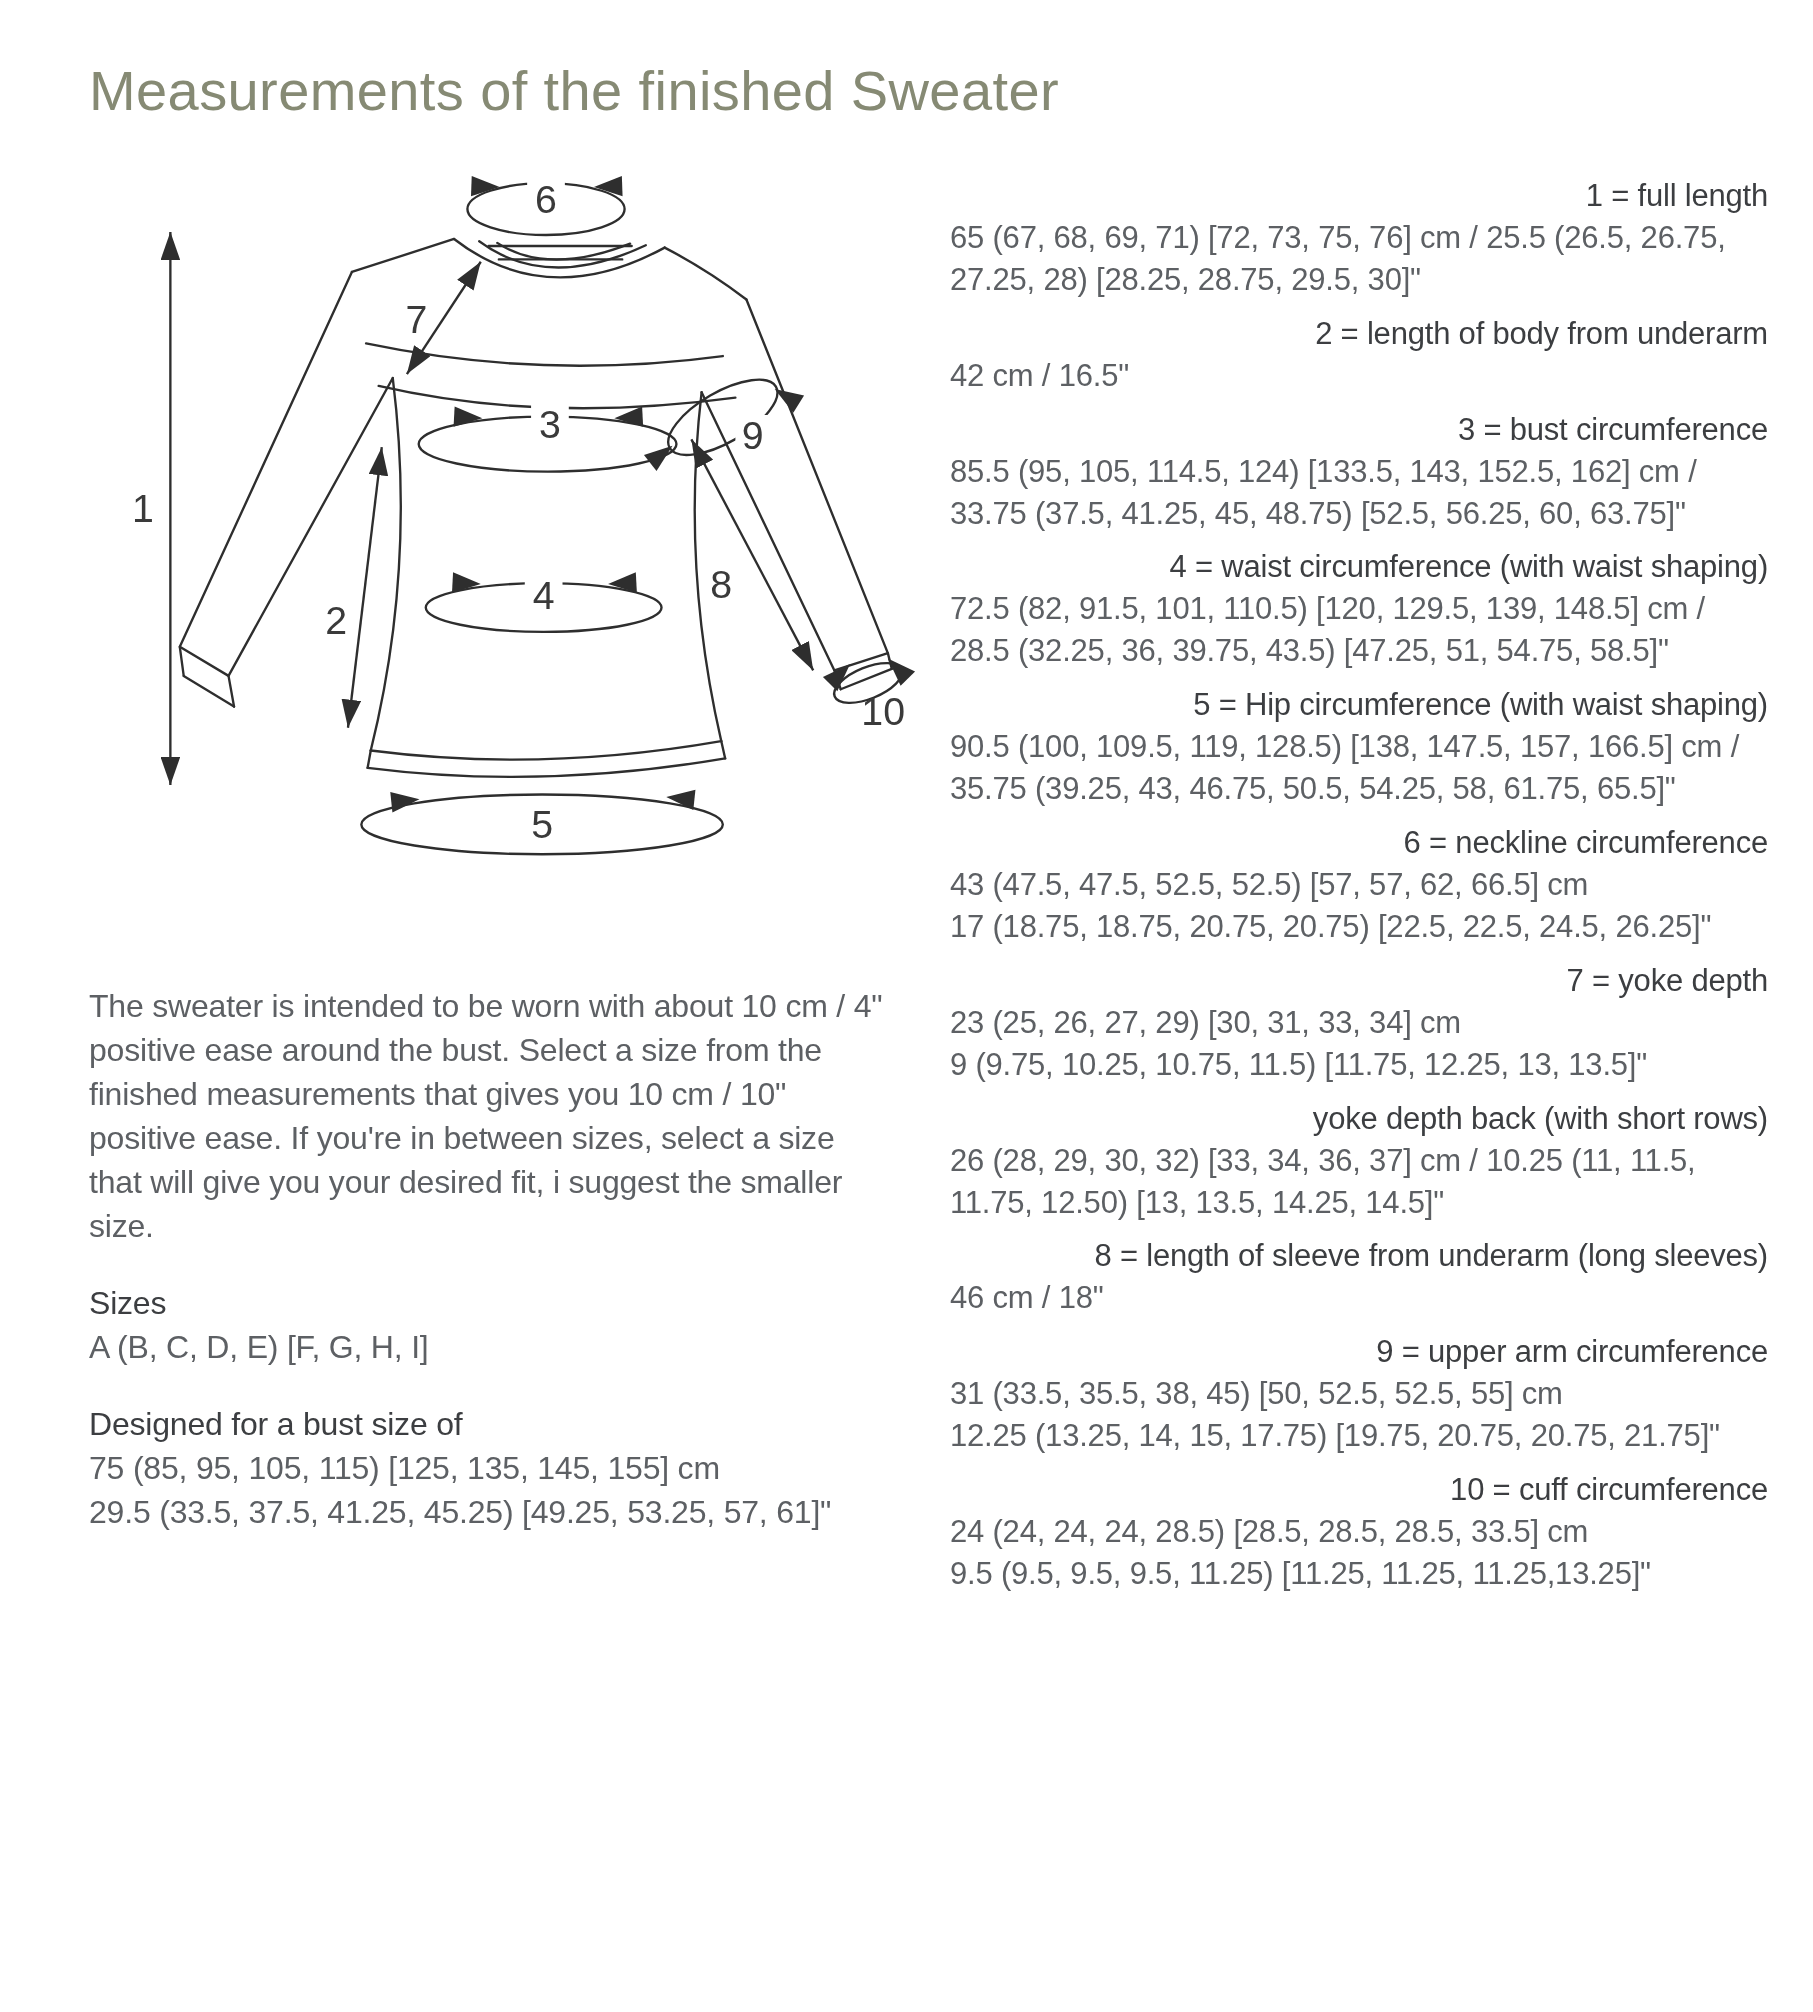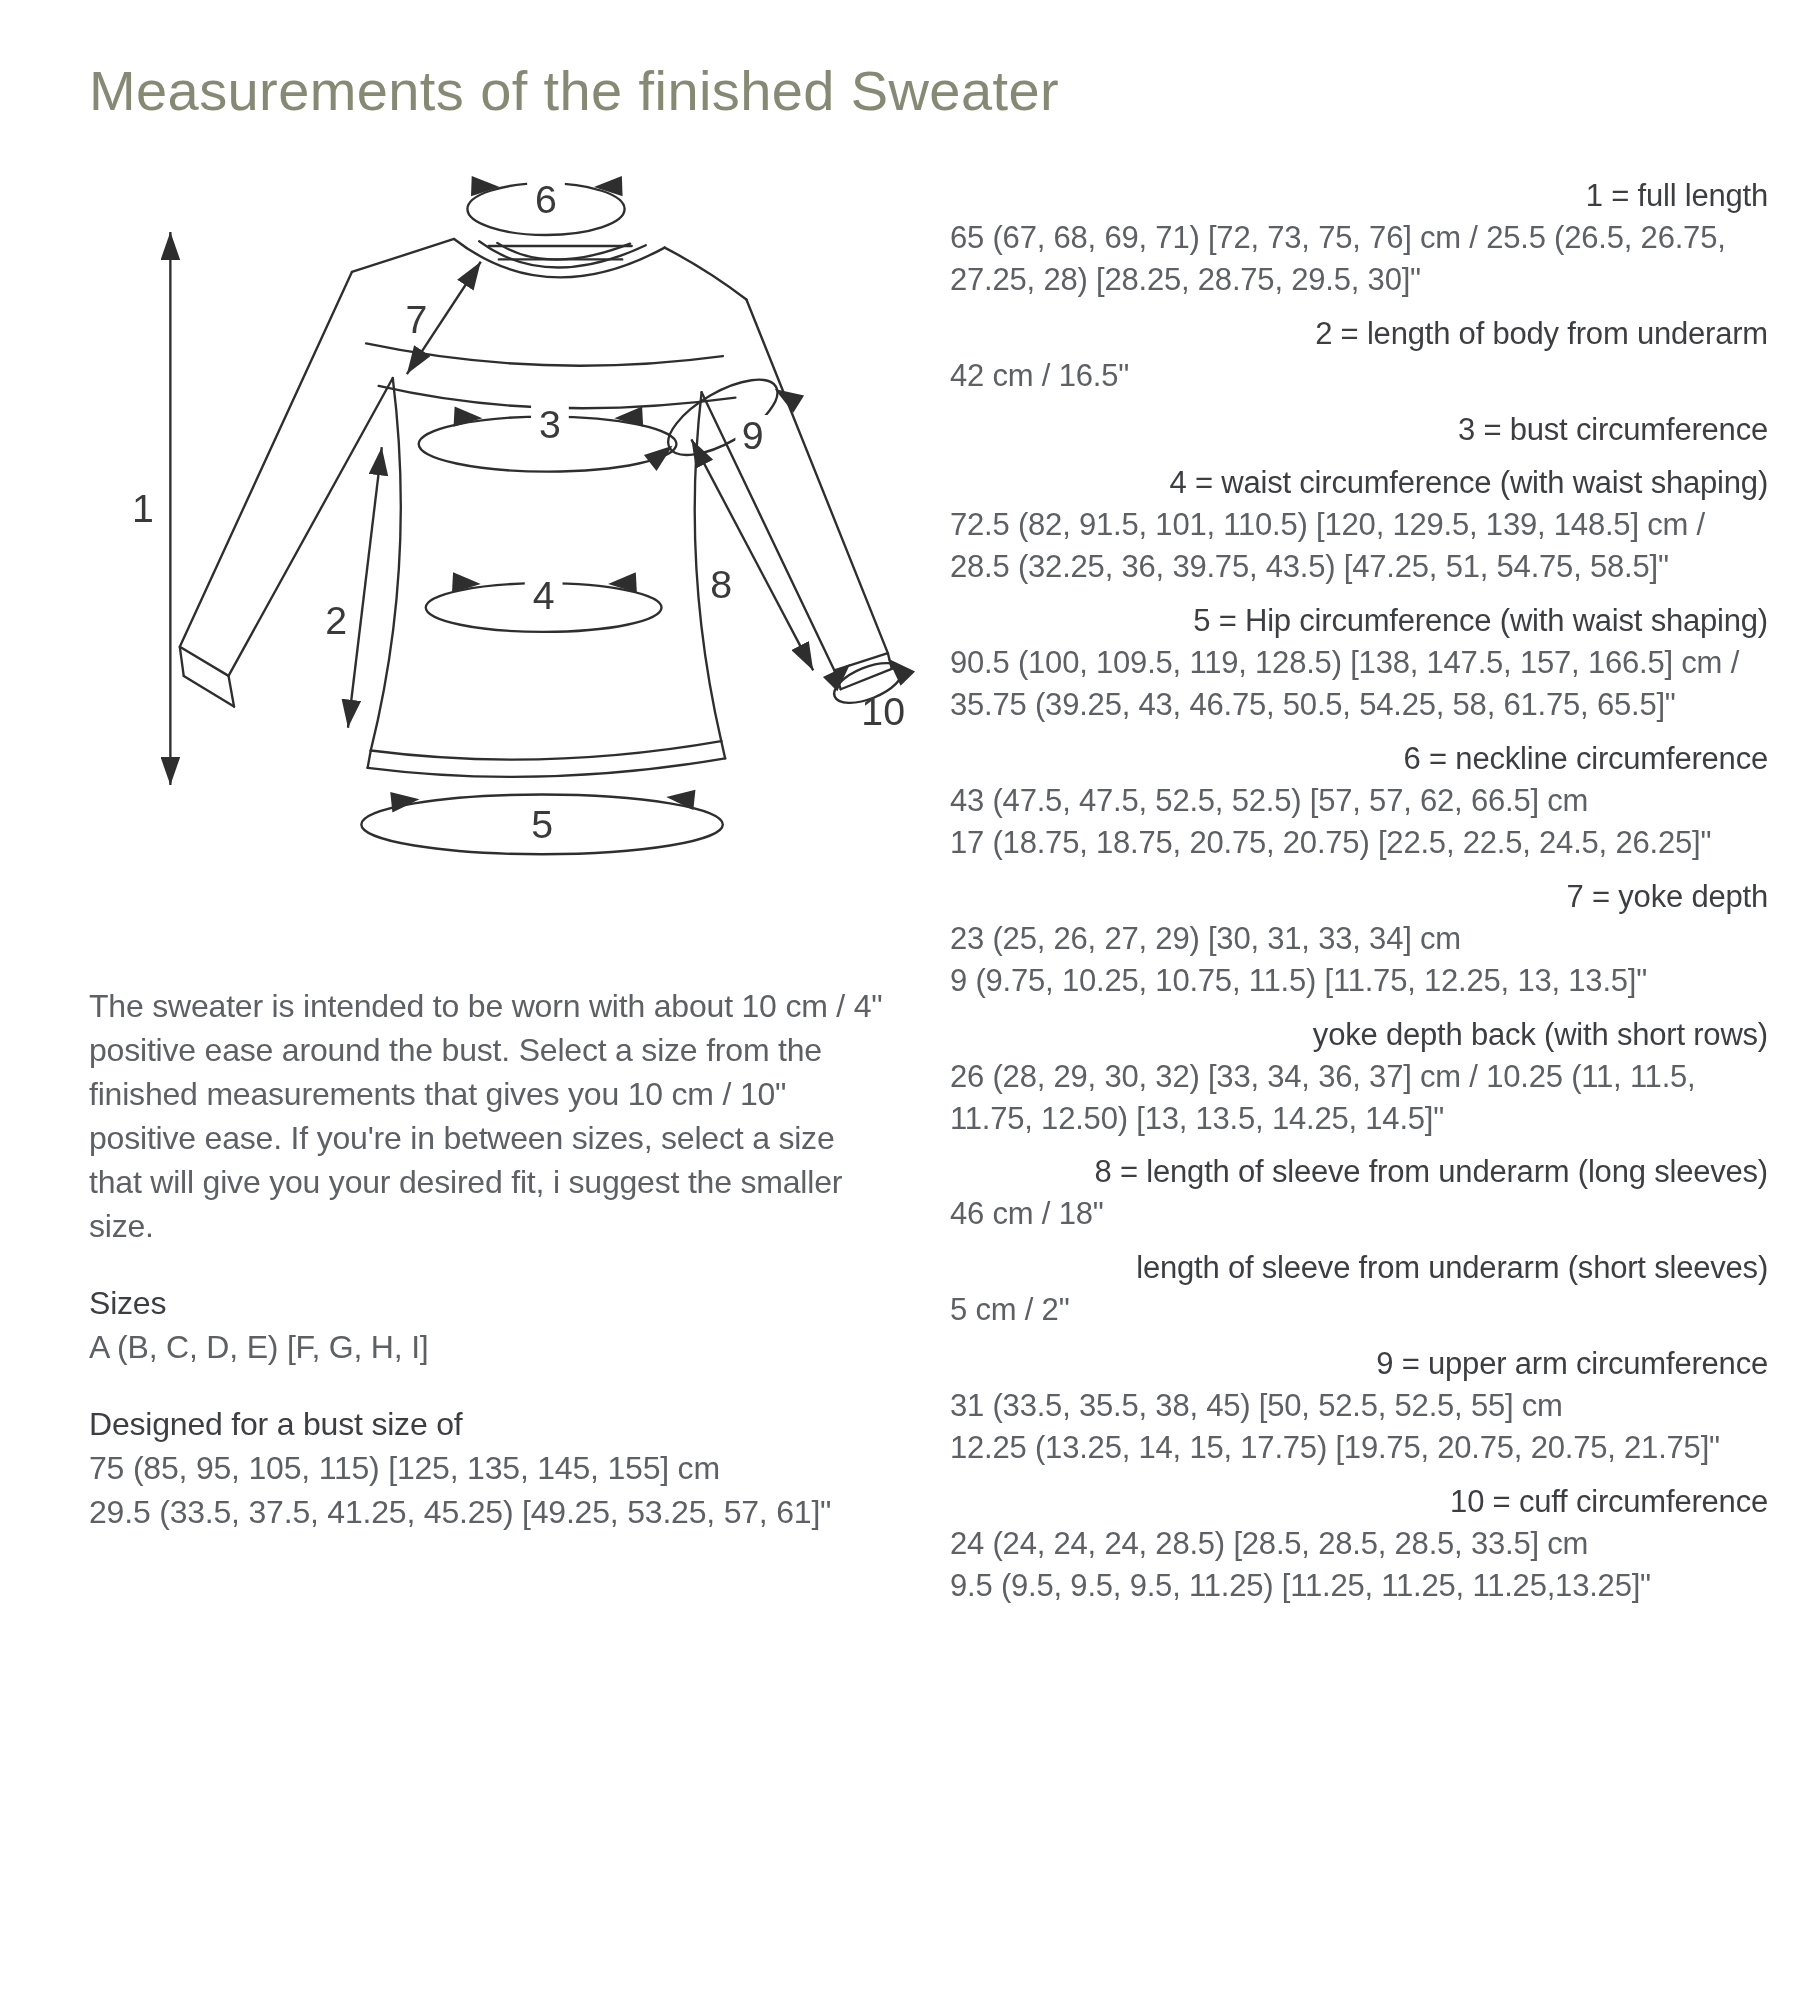--- a/index.html
+++ b/index.html
@@ -149,20 +149,21 @@
   <div class="m-item">
     <div class="m-label">1 = full length</div>
     <div class="m-value">65 (67, 68, 69, 71) [72, 73, 75, 76] cm / 25.5 (26.5, 26.75, 27.25, 28) [28.25, 28.75, 29.5, 30]"</div>
   </div>
   <div class="m-item">
     <div class="m-label">2 = length of body from underarm</div>
     <div class="m-value">42 cm / 16.5"</div>
   </div>
   <div class="m-item">
     <div class="m-label">3 = bust circumference</div>
+    <div class="m-value">85.5 (95, 105, 114.5, 124) [133.5, 143, 152.5, 162] cm / 33.75 (37.5, 41.25, 45, 48.75) [52.5, 56.25, 60, 63.75]"</div>
   </div>
   <div class="m-item">
     <div class="m-label">4 = waist circumference (with waist shaping)</div>
     <div class="m-value">72.5 (82, 91.5, 101, 110.5) [120, 129.5, 139, 148.5] cm / 28.5 (32.25, 36, 39.75, 43.5) [47.25, 51, 54.75, 58.5]"</div>
   </div>
   <div class="m-item">
     <div class="m-label">5 = Hip circumference (with waist shaping)</div>
     <div class="m-value">90.5 (100, 109.5, 119, 128.5) [138, 147.5, 157, 166.5] cm / 35.75 (39.25, 43, 46.75, 50.5, 54.25, 58, 61.75, 65.5]"</div>
   </div>
   <div class="m-item">
@@ -177,24 +178,20 @@
   </div>
   <div class="m-item">
     <div class="m-label">yoke depth back (with short rows)</div>
     <div class="m-value">26 (28, 29, 30, 32) [33, 34, 36, 37] cm / 10.25 (11, 11.5, 11.75, 12.50) [13, 13.5, 14.25, 14.5]"</div>
   </div>
   <div class="m-item">
     <div class="m-label">8 = length of sleeve from underarm (long sleeves)</div>
     <div class="m-value">46 cm / 18"</div>
   </div>
   <div class="m-item">
-    <div class="m-label">length of sleeve from underarm (short sleeves)</div>
-    <div class="m-value">5 cm / 2"</div>
-  </div>
-  <div class="m-item">
     <div class="m-label">9 = upper arm circumference</div>
     <div class="m-value">31 (33.5, 35.5, 38, 45) [50, 52.5, 52.5, 55] cm
 12.25 (13.25, 14, 15, 17.75) [19.75, 20.75, 20.75, 21.75]"</div>
   </div>
   <div class="m-item">
     <div class="m-label">10 = cuff circumference</div>
     <div class="m-value">24 (24, 24, 24, 28.5) [28.5, 28.5, 28.5, 33.5] cm
 9.5 (9.5, 9.5, 9.5, 11.25) [11.25, 11.25, 11.25,13.25]"</div>
   </div>
 </div>

